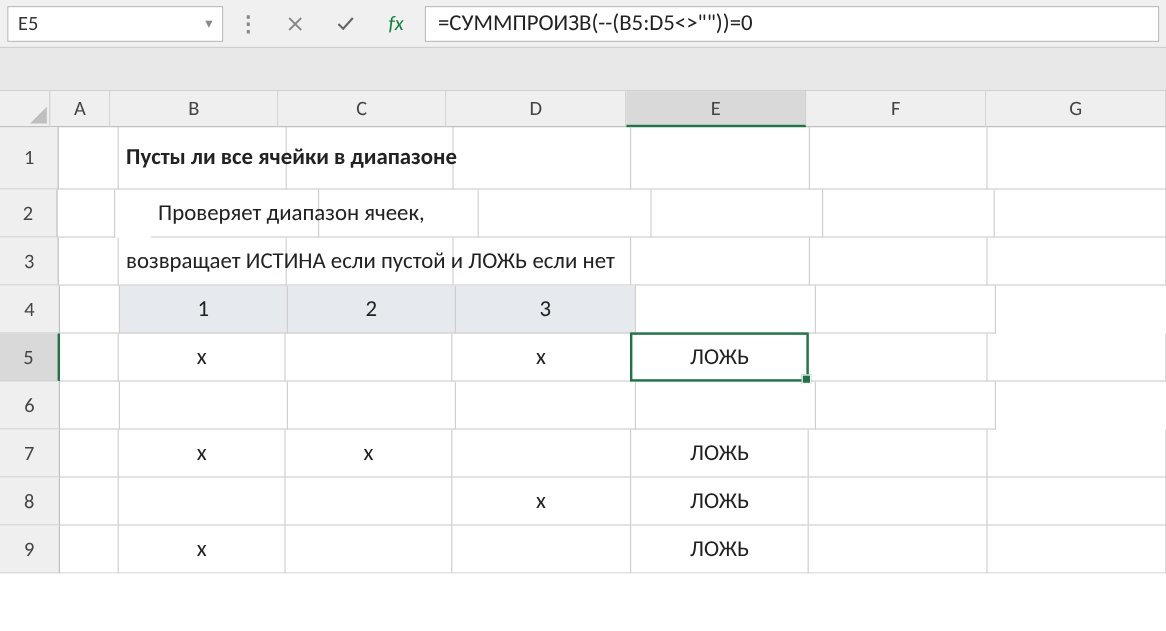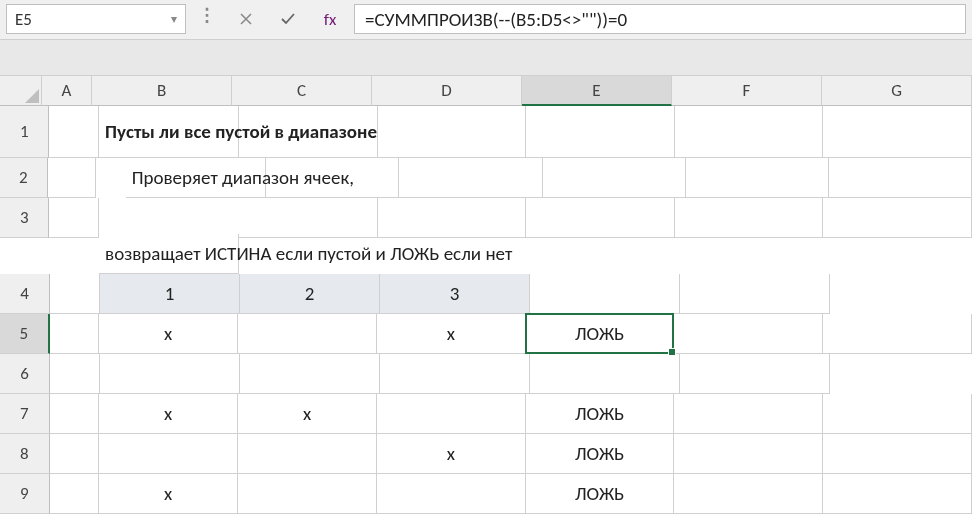--- a/index.html
+++ b/index.html
@@ -1,19 +1,20 @@
 <!DOCTYPE html>
 <html><head>
   <meta charset="utf-8">
   <style>
     * { box-sizing: border-box; margin: 0; padding: 0; }
     body { font-family: Calibri, 'Segoe UI', Arial, sans-serif; background: #fff; overflow: hidden; }
     
     .formula-bar {
       display: flex;
+      align-items: center;
       background: #f0f0f0;
       border-bottom: 1px solid #cfcfcf;
       height: 40px;
       padding: 4px 6px;
       gap: 6px;
     }
     .name-box {
       width: 180px;
       height: 30px;
       background: #fff;
@@ -39,21 +40,21 @@
     .fb-btn {
       width: 36px;
       height: 30px;
       display: flex;
       align-items: center;
       justify-content: center;
       cursor: pointer;
       color: #777;
     }
     .fb-btn.check { color: #555; }
-    .fb-btn.fx { color: #701a75; font-size: 17px; }
+    .fb-btn.fx { font-style: italic; color: #15803d; font-size: 17px; }
     .formula-input {
       flex: 1;
       height: 30px;
       background: #fff;
       border: 1px solid #bfbfbf;
       padding: 0 10px;
       font-size: 19px;
       color: #222;
       display: flex;
       align-items: center;
@@ -192,21 +193,21 @@
     <div class="col-header wD">D</div>
     <div class="col-header wE active">E</div>
     <div class="col-header wF">F</div>
     <div class="col-header wG">G</div>
   </div>
 </div>
 
 <div class="row">
   <div class="row-header h1">1</div>
   <div class="cell wA h1"></div>
-  <div class="cell wB h1 bold" style="z-index:2;">Пусты ли все пустой в диапазоне</div>
+  <div class="cell wB h1 bold" style="z-index:2;">Пусты ли все ячейки в диапазоне</div>
   <div class="cell wC h1"></div>
   <div class="cell wD h1"></div>
   <div class="cell wE h1"></div>
   <div class="cell wF h1"></div>
   <div class="cell wG h1"></div>
 </div>
 
 <div class="row">
   <div class="row-header h">2</div>
   <div class="cell wA h"></div>
@@ -214,21 +215,21 @@
   <div class="cell wC h"></div>
   <div class="cell wD h"></div>
   <div class="cell wE h"></div>
   <div class="cell wF h"></div>
   <div class="cell wG h"></div>
 </div>
 
 <div class="row">
   <div class="row-header h">3</div>
   <div class="cell wA h"></div>
-  <div class="cell wB h" style="z-index:2;margin-top:36px;">возвращает ИСТИНА если пустой и ЛОЖЬ если нет</div>
+  <div class="cell wB h" style="z-index:2;">возвращает ИСТИНА если пустой и ЛОЖЬ если нет</div>
   <div class="cell wC h"></div>
   <div class="cell wD h"></div>
   <div class="cell wE h"></div>
   <div class="cell wF h"></div>
   <div class="cell wG h"></div>
 </div>
 
 <div class="row">
   <div class="row-header h">4</div>
   <div class="cell wA h"></div>

